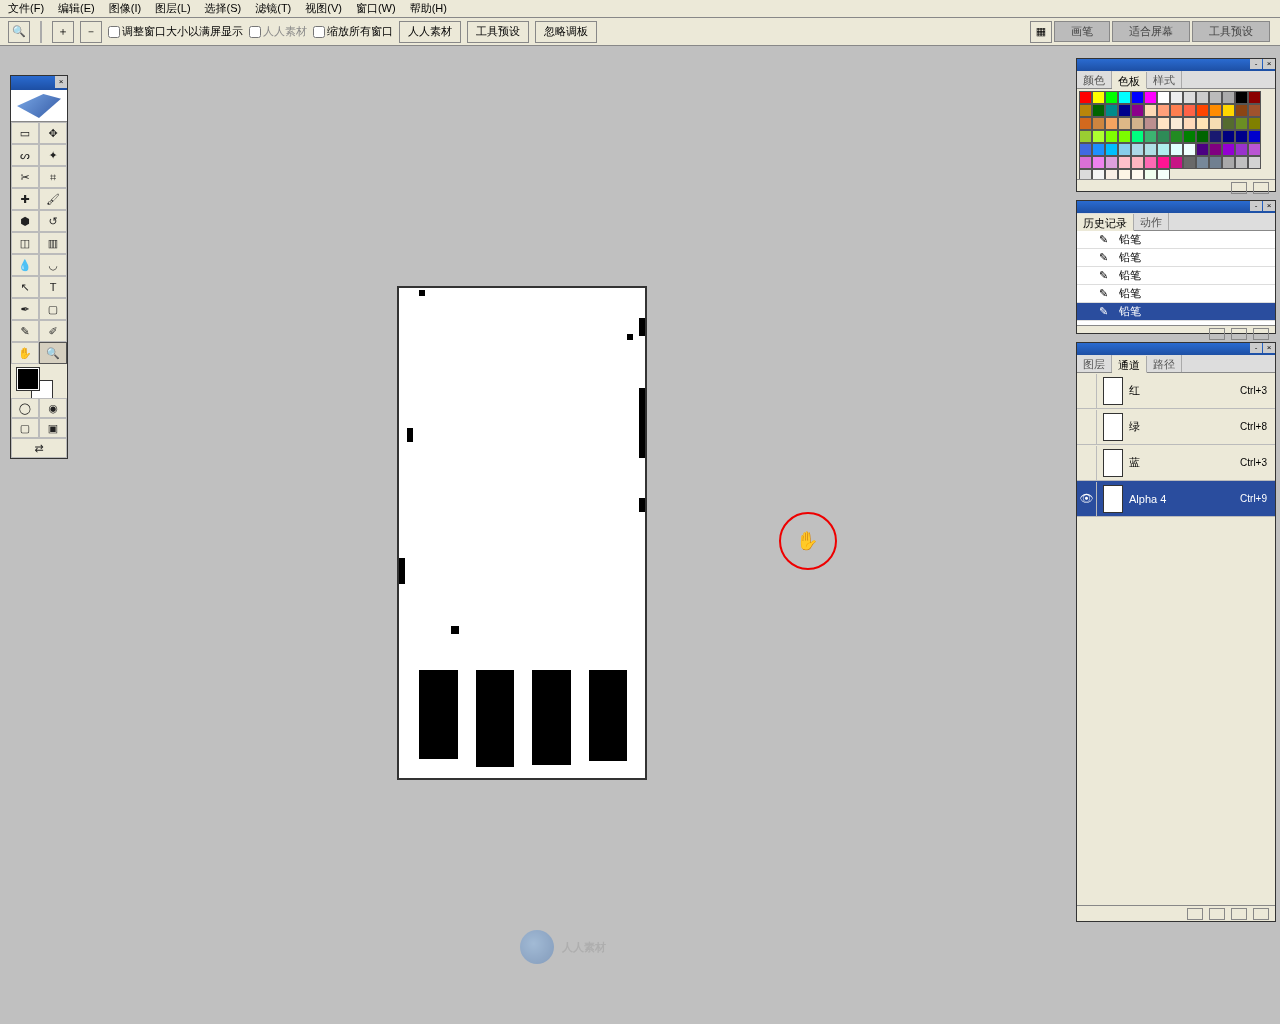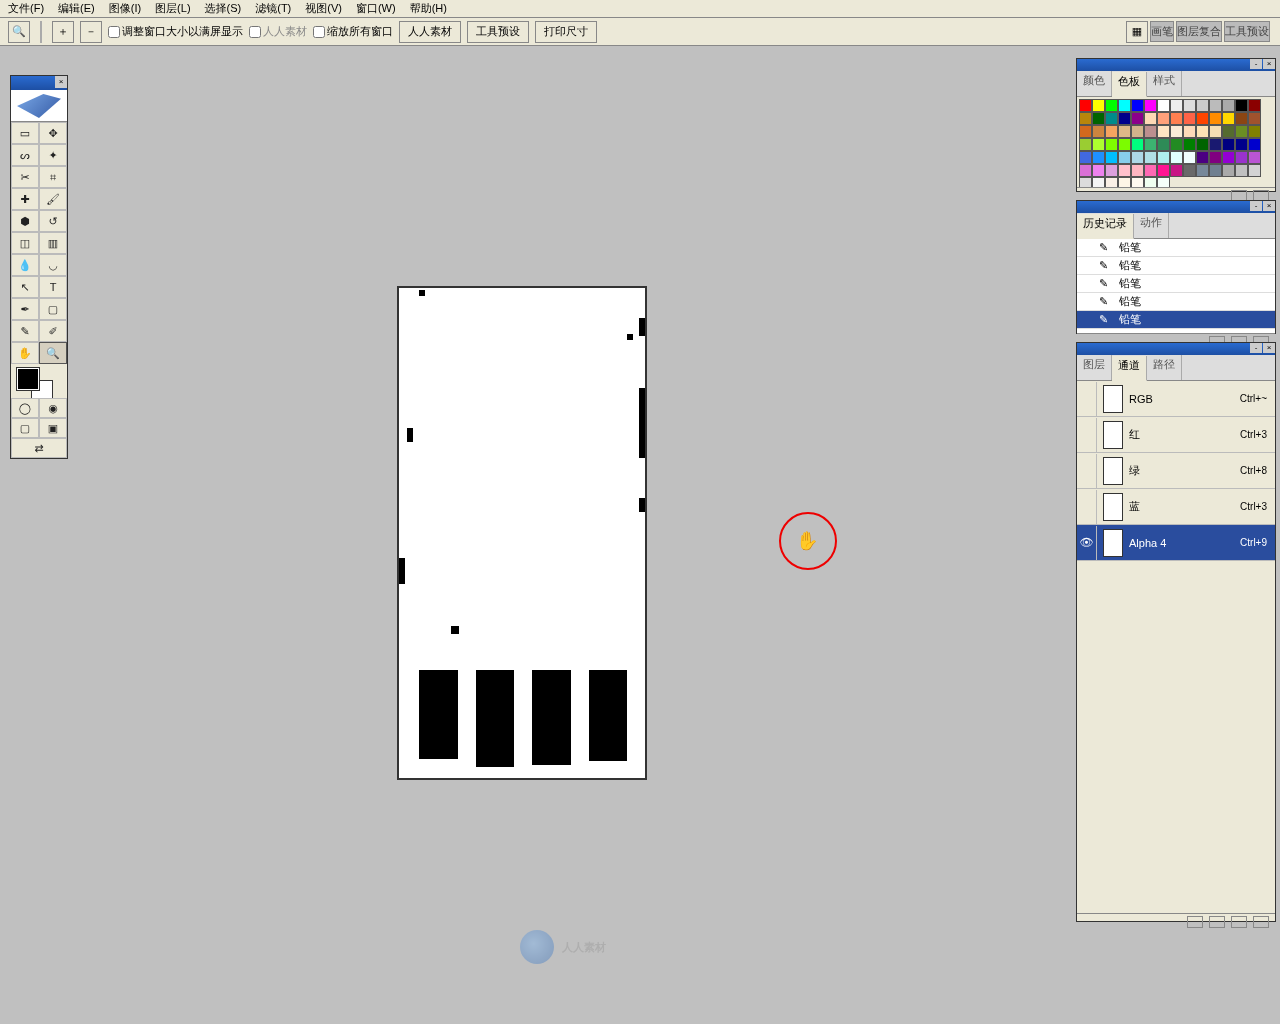--- a/index.html
+++ b/index.html
@@ -11,21 +11,21 @@
 
 
 .optbar { background: #ece9d8; height: 28px; display: flex; align-items: center; padding-left: 8px; border-bottom: 1px solid #888; gap: 6px; }
 .optbar .iconbtn { width: 22px; height: 22px; border: 1px solid #888; background: #ece9d8; display: inline-flex; align-items: center; justify-content: center; }
 .optbar .sep { width: 2px; height: 22px; background: #aaa; margin: 0 4px; }
 .optbar .chk { display: flex; align-items: center; gap: 2px; }
 .optbar .chk input { width: 12px; height: 12px; }
 .optbar button.txtbtn { border: 1px solid #888; background: #ece9d8; padding: 2px 8px; height: 22px; }
 .optbar .welltabs { margin-left: auto; display: flex; align-items: center; gap: 2px; padding-right: 10px; }
 .optbar .welltabs .dock { width: 22px; height: 22px; border: 1px solid #888; display: inline-flex; align-items:center; justify-content:center; }
-.optbar .welltabs .tab { background: #bbb; color: #444; padding: 2px 0; border: 1px solid #888; }
+.optbar .welltabs .tab { background: #bbb; color: #444; padding: 2px 16px; border: 1px solid #888; }
 
 
 .toolbox { position: absolute; left: 10px; top: 75px; width: 58px; background: #ece9d8; border: 1px solid #333; }
 .toolbox .hdr { height: 14px; background: linear-gradient(#2a6bd0,#1d4fa4); display:flex; justify-content:flex-end; }
 .toolbox .hdr .closex { width:12px; height:12px; background:#ccc; font-size:8px; text-align:center; line-height:12px; }
 .toolbox .feather { height: 32px; background: #fff; position:relative; border-bottom:1px solid #888; overflow:hidden; }
 .toolbox .feather::after { content:""; position:absolute; left:6px; top:4px; width:44px; height:24px; background: linear-gradient(135deg,#7aa8e6,#345aa5); clip-path: polygon(0 50%, 60% 0, 100% 20%, 50% 100%); }
 .toolbox .row { display: flex; }
 .toolbox .cell { width: 28px; height: 22px; border: 1px solid #bbb; background: #ece9d8; display:flex; align-items:center; justify-content:center; font-size:11px; color:#222; position:relative; }
 .toolbox .cell.sel { background:#d6d0c0; border:1px solid #555; }
@@ -46,21 +46,21 @@
 .doc .spk { position:absolute; background:#000; }
 
 
 .hand-marker { position:absolute; left:779px; top:466px; width:58px; height:58px; border:2px solid #e00; border-radius:50%; display:flex; align-items:center; justify-content:center; pointer-events:none; }
 .hand-marker span { font-size:18px; }
 
 
 .panel { position:absolute; right:4px; background:#ece9d8; border:1px solid #333; }
 .panel .titlebar { height:12px; background:linear-gradient(#2a6bd0,#1d4fa4); display:flex; justify-content:flex-end; }
 .panel .titlebar .btn { width:12px; height:10px; background:#ccc; margin-left:1px; font-size:8px; text-align:center; }
-.panel .tabs { height:26px; display:flex; background:#ddd; border-bottom:1px solid #888; }
+.panel .tabs { height:18px; display:flex; background:#ddd; border-bottom:1px solid #888; }
 .panel .tabs .tab { padding:2px 6px; border-right:1px solid #aaa; color:#555; }
 .panel .tabs .tab.active { background:#ece9d8; color:#000; border-bottom:1px solid #ece9d8; position:relative; top:1px; }
 
 
 #p-swatch { top:58px; width:200px; height:134px; }
 .swatch-grid { display:flex; flex-wrap:wrap; padding:2px; background:#ece9d8; height:90px; overflow:hidden; align-content:flex-start;}
 .swatch-grid div { width:13px; height:13px; border:1px solid #555; }
 .swatch-foot { height:16px; border-top:1px solid #888; display:flex; justify-content:flex-end; gap:6px; padding-right:6px; align-items:center; }
 .swatch-foot span { width:16px; height:12px; border:1px solid #888; display:inline-block; }
 
@@ -116,25 +116,25 @@
   <label class="chk">
       <input type="checkbox" style="">
       <span style="color:#888">人人素材</span>
     </label>
   <label class="chk">
       <input type="checkbox" style="">
       <span>缩放所有窗口</span>
     </label>
   <button class="txtbtn">人人素材</button>
   <button class="txtbtn">工具预设</button>
-  <button class="txtbtn">打印尺寸</button>
+  <button class="txtbtn">忽略调板</button>
   <div class="welltabs">
     <span class="dock">▦</span>
     <span class="tab">画笔</span>
-    <span class="tab">图层复合</span>
+    <span class="tab">适合屏幕</span>
     <span class="tab">工具预设</span>
   </div>
 </div>
 
 <div class="canvas-area">
   <div class="doc">
     <div class="spk" style="left:20px; top:2px; width:6px; height:6px;"></div>
     <div class="spk" style="right:0; top:30px; width:6px; height:18px;"></div>
     <div class="spk" style="left:8px; top:140px; width:6px; height:14px;"></div>
     <div class="spk" style="right:0; top:100px; width:6px; height:70px;"></div>
@@ -379,26 +379,20 @@
     </div>
   <div class="tabs">
     <div class="tab">图层</div>
     <div class="tab active">通道</div>
     <div class="tab">路径</div>
   </div>
   <div class="chan-body" id="chan-body">
       <div class="chan-row">
         <div class="eye"></div>
         <div class="thumb"></div>
-        <div class="cname">RGB</div>
-        <div class="short">Ctrl+~</div>
-      </div>
-      <div class="chan-row">
-        <div class="eye"></div>
-        <div class="thumb"></div>
         <div class="cname">红</div>
         <div class="short">Ctrl+3</div>
       </div>
       <div class="chan-row">
         <div class="eye"></div>
         <div class="thumb"></div>
         <div class="cname">绿</div>
         <div class="short">Ctrl+8</div>
       </div>
       <div class="chan-row">

